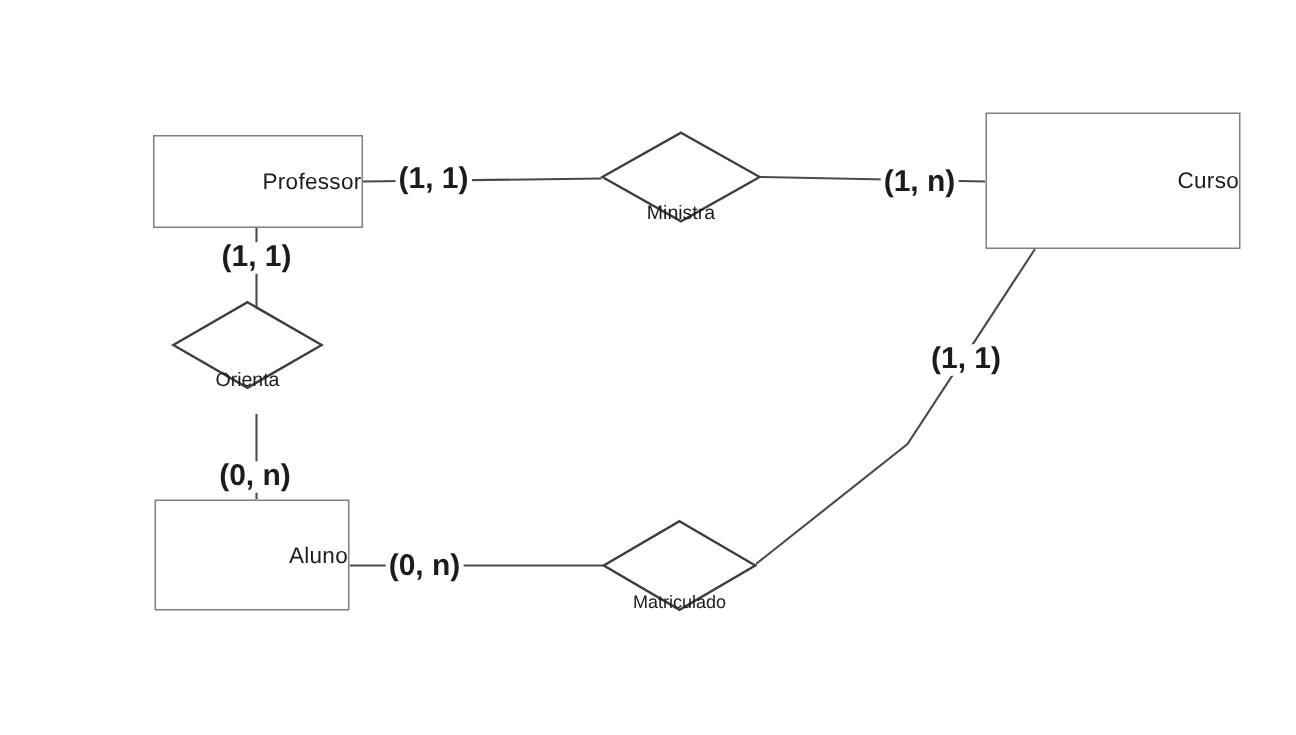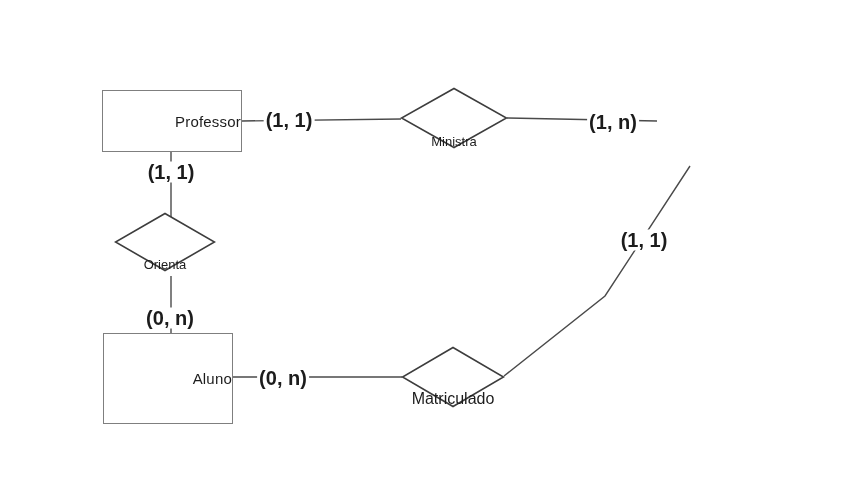--- a/index.html
+++ b/index.html
@@ -62,21 +62,21 @@
     stroke: var(--relationship-border);
     stroke-width: 1.6;
     stroke-linejoin: miter;
   }
   .rel-label {
     position: relative;
     z-index: 1;
     font-size: 13px;
     color: var(--text);
   }
-  .rel-label.small { font-size: 16px; }
+  .rel-label.small { font-size: 12px; }
   .card {
     position: absolute;
     z-index: 3;
     transform: translate(-50%, -50%);
     background: var(--background);
     color: var(--text);
     font-size: 20px;
     font-weight: bold;
     line-height: 1.05;
     padding: 0 2px;
@@ -94,33 +94,36 @@
     <line x1="171" y1="152" x2="171" y2="218"></line>
     <line x1="171" y1="276" x2="171" y2="333"></line>
     <line x1="233" y1="377" x2="402" y2="377"></line>
     <polyline points="690,166 605,296 504,376"></polyline>
   </svg>
 
   <div class="entity" style="left:102px; top:90px; width:140px; height:62px;">
     <span class="entity-label">Professor</span>
   </div>
 
+  <div class="entity" style="left:657px; top:75px; width:170px; height:91px;">
+    <span class="entity-label">Curso</span>
+  </div>
 
-  <div class="entity" style="left:103px; top:333px; width:130px; height:91px;">
+  <div class="entity" style="left:103px; top:333px; width:130px; height:74px;">
     <span class="entity-label">Aluno</span>
   </div>
 
   <div class="rel" style="left:400px; top:87px; width:108px; height:62px;">
     <svg viewBox="0 0 108 62">
       <polygon points="54,1.5 106.5,31 54,60.5 1.5,31"></polygon>
     </svg>
     <span class="rel-label">Ministra</span>
   </div>
 
-  <div class="rel" style="left:114px; top:212px; width:102px; height:60px;">
+  <div class="rel" style="left:114px; top:200px; width:102px; height:60px;">
     <svg viewBox="0 0 102 60">
       <polygon points="51,1.5 100.5,30 51,58.5 1.5,30"></polygon>
     </svg>
     <span class="rel-label">Orienta</span>
   </div>
 
   <div class="rel" style="left:401px; top:346px; width:104px; height:62px;">
     <svg viewBox="0 0 104 62">
       <polygon points="52,1.5 102.5,31 52,60.5 1.5,31"></polygon>
     </svg>

